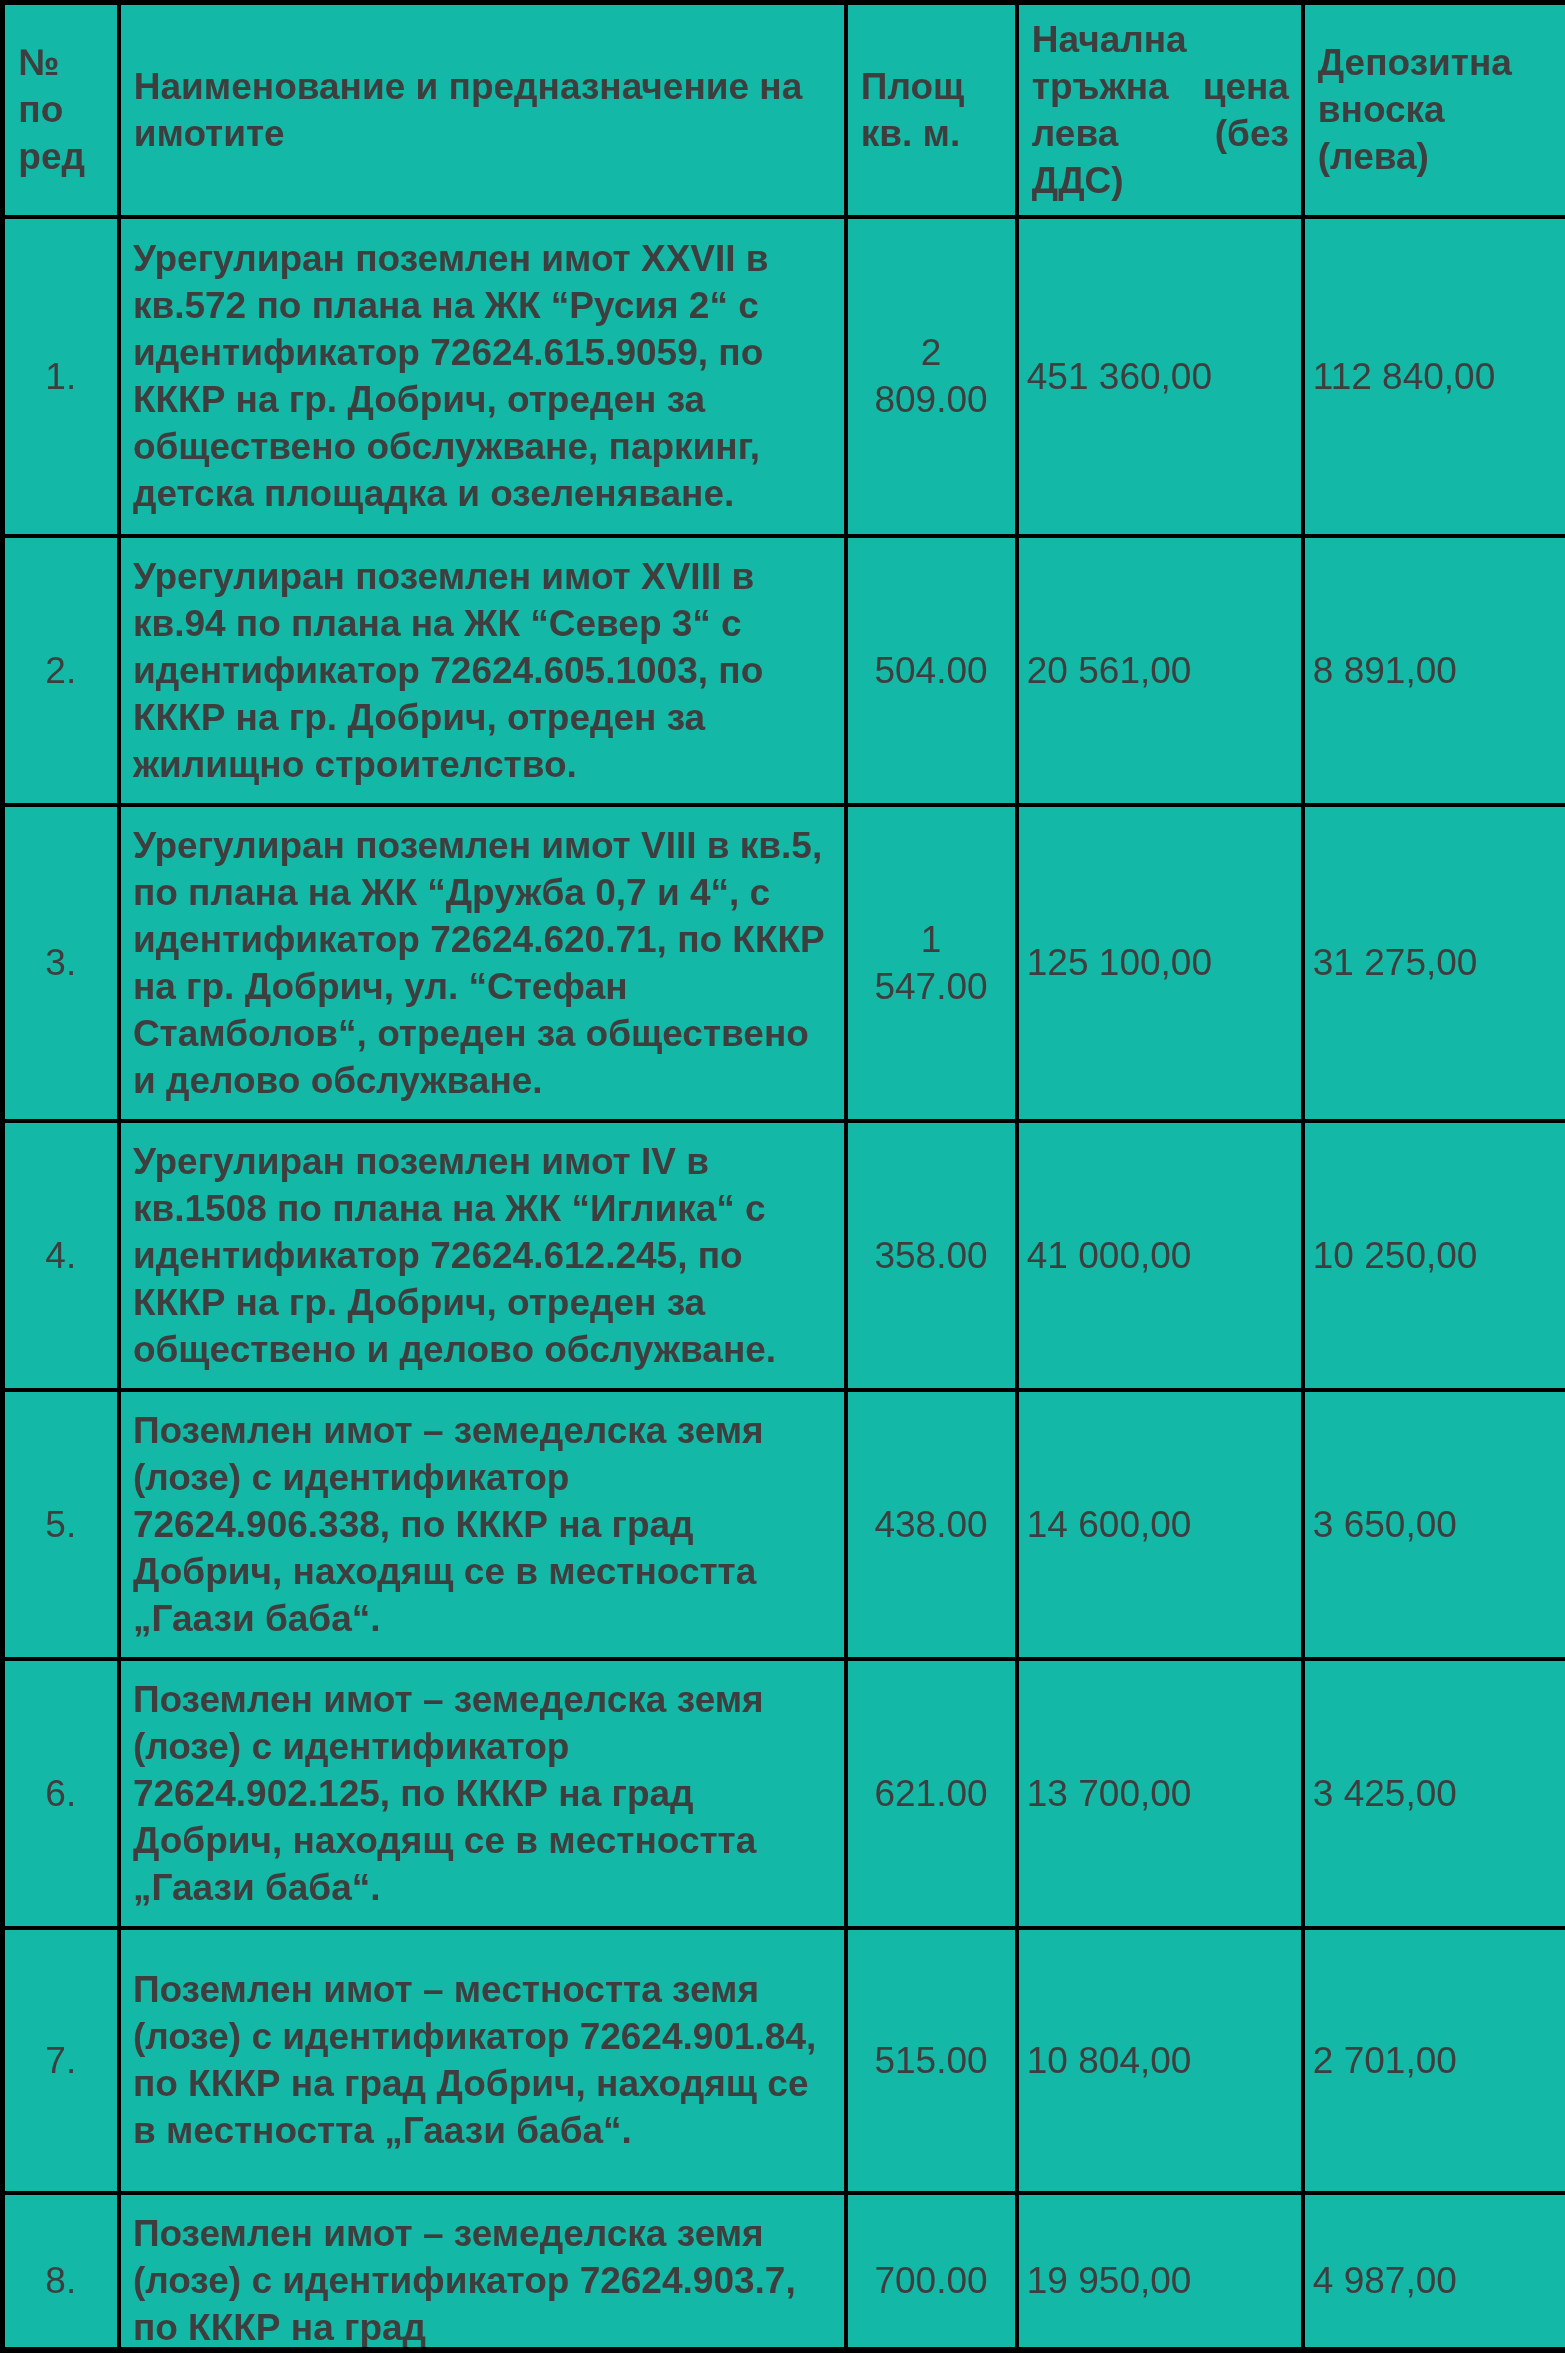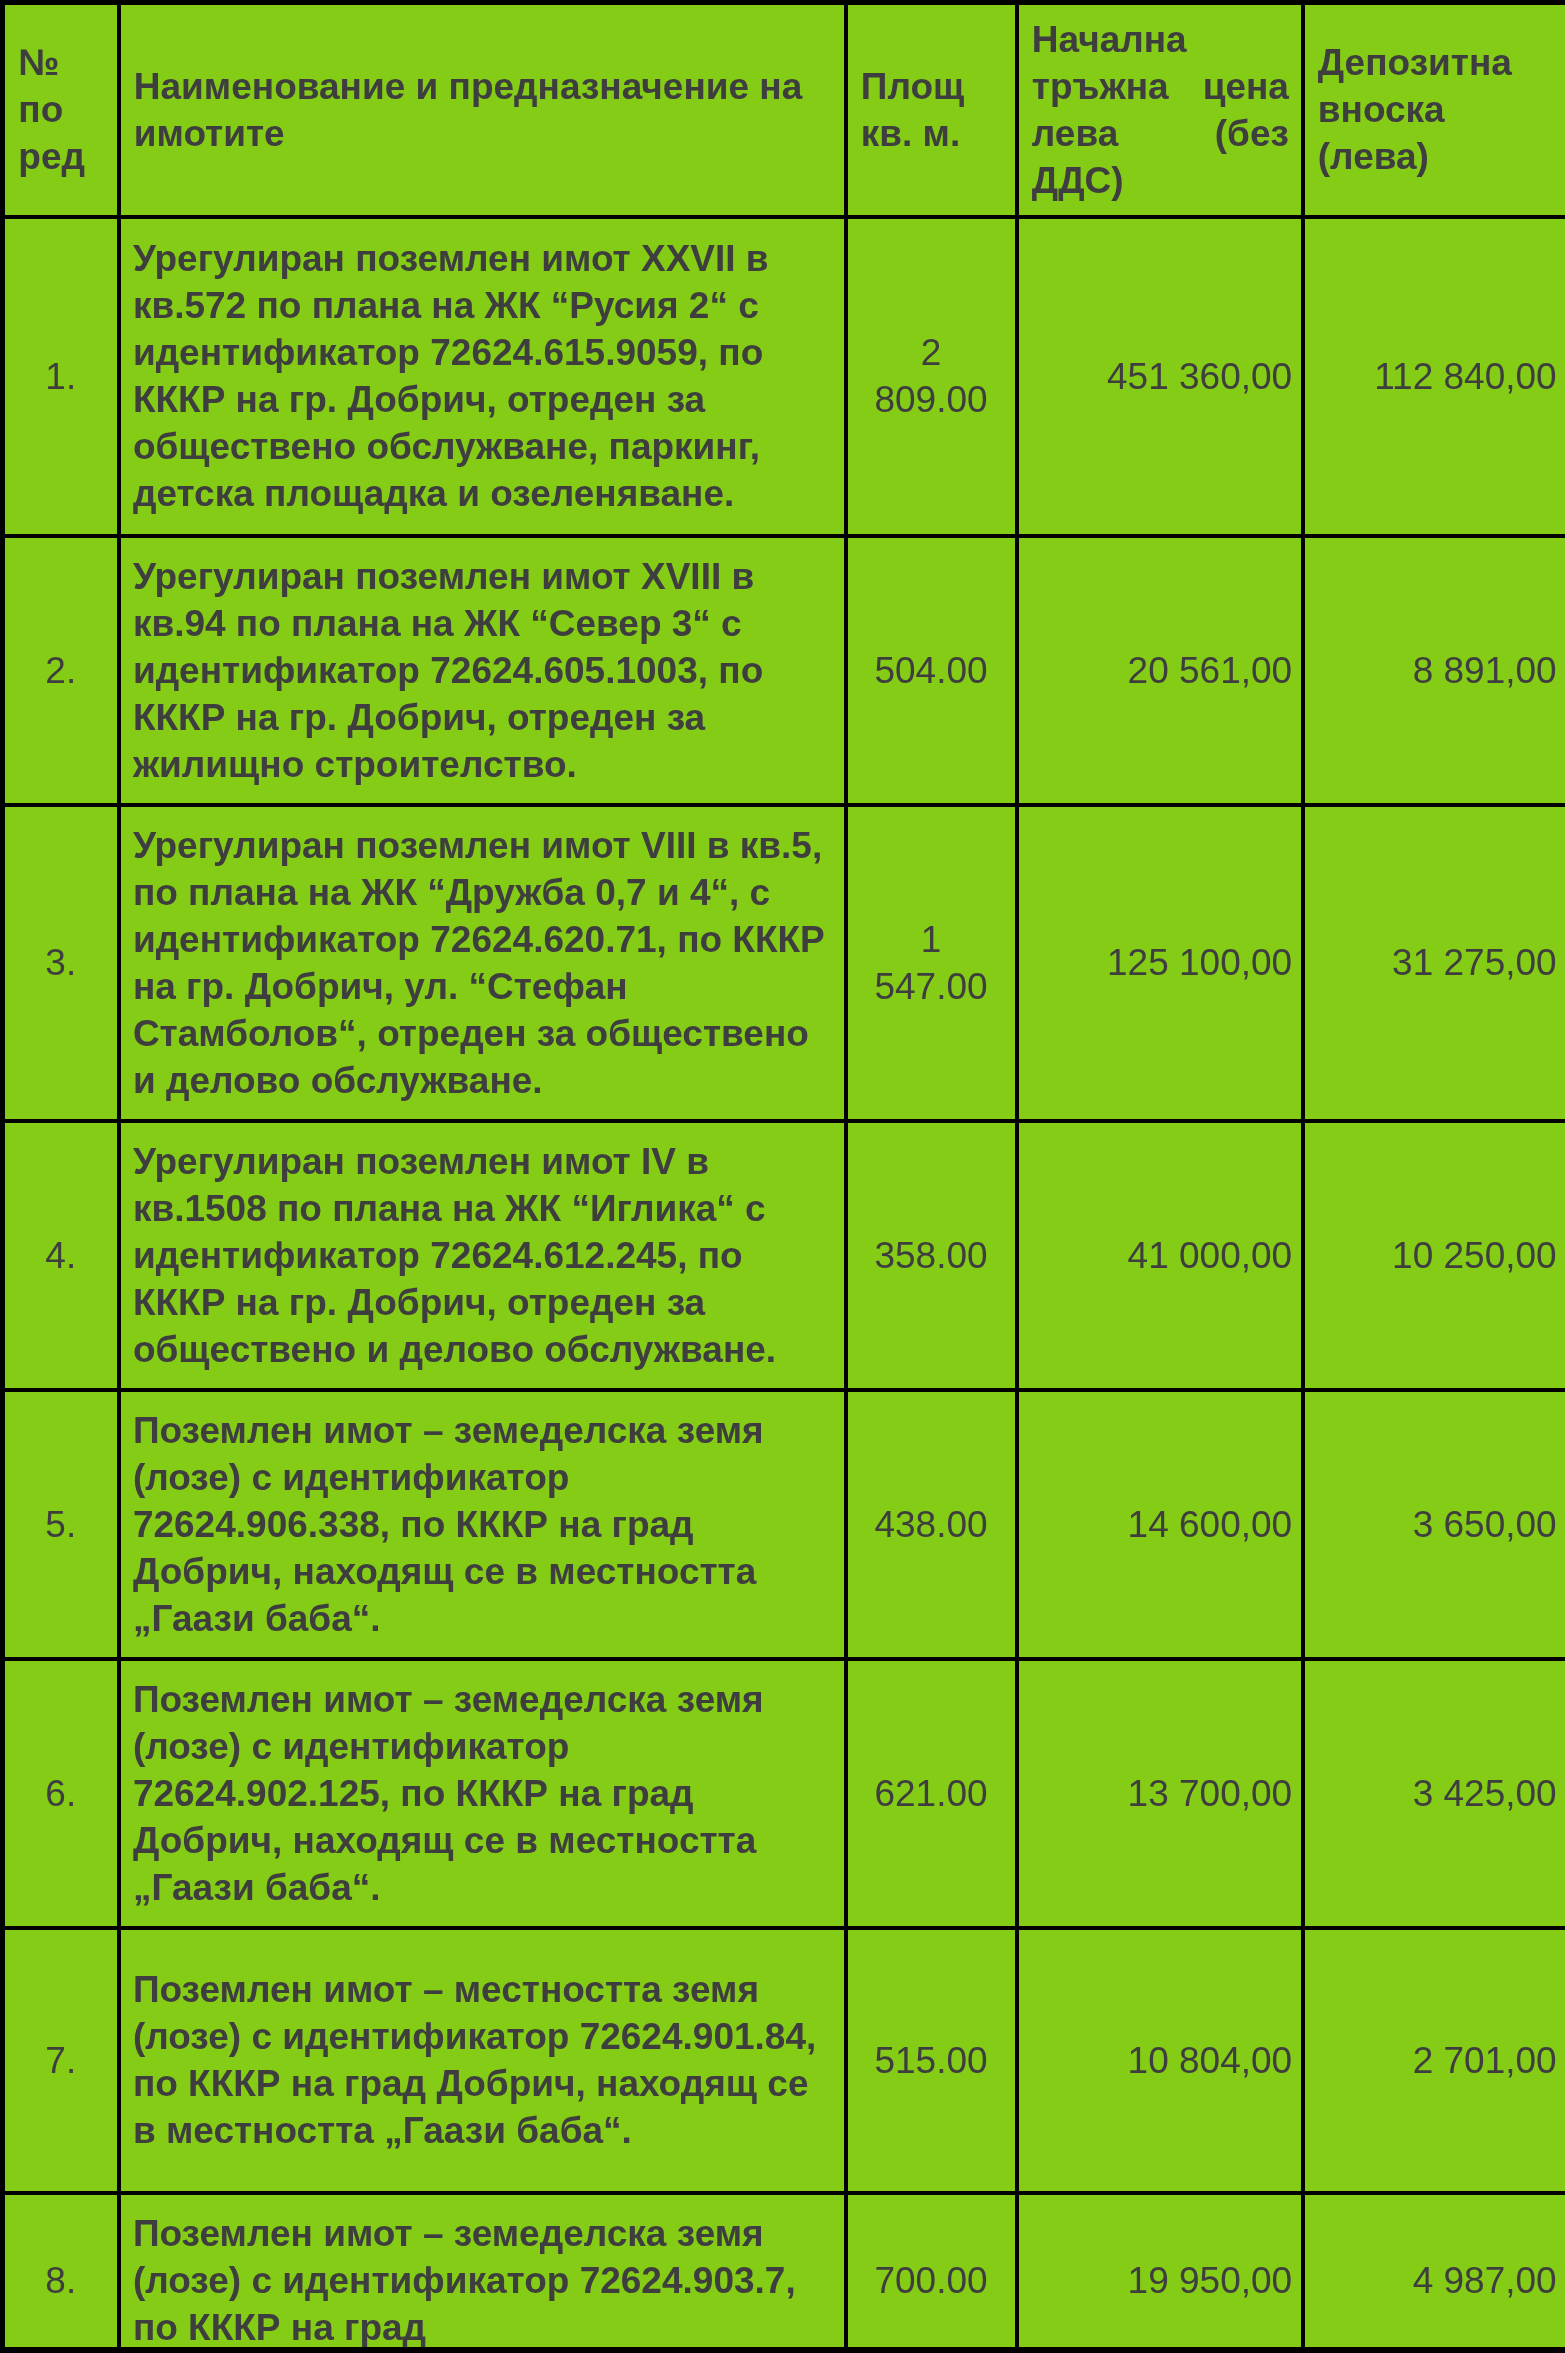--- a/index.html
+++ b/index.html
@@ -1,20 +1,20 @@
 <!DOCTYPE html>
 <html lang="bg" style="font-size:13.3px"><head>
 <meta charset="utf-8">
 <style>
   html,body{margin:0;padding:0;background:#ffffff;}
   .page{
     position:relative;
     width:1565px;height:2354px;
     overflow:hidden;
-    background:#84cc16;
+    background:#14b8a6;
     font-family:"Liberation Sans", sans-serif;
     color:#3e3e3e;
   }
   table.props{
     border-collapse:collapse;
     table-layout:fixed;
     width:1565px;
     border:5.8px solid #000;
   }
   th,td{
@@ -27,21 +27,21 @@
   }
   th{
     font-weight:bold;
     text-align:left;
     padding:6.6px 11.6px 6.6px 13.3px;
   }
   th.h-price{text-align:justify;}
   td.c-num{text-align:center;padding:0 5px;}
   td.c-name{text-align:left;padding:15px 15px 15px 12.4px;font-weight:bold;}
   td.c-area{text-align:center;white-space:pre-line;padding:0 6.6px;}
-  td.c-price,td.c-deposit{text-align:right;padding:0 8.3px;}
+  td.c-price,td.c-deposit{text-align:left;padding:0 8.3px;}
   tr.r-head{height:214px;}
   tr.r1{height:319px;}
   tr.r2{height:263px;}
   tr.r3{height:316px;}
   tr.r4{height:263px;}
   tr.r5{height:269px;}
   tr.r6{height:265px;}
   tr.r7{height:265px;}
   tr.r8{height:174px;}
   .bottom-line{

